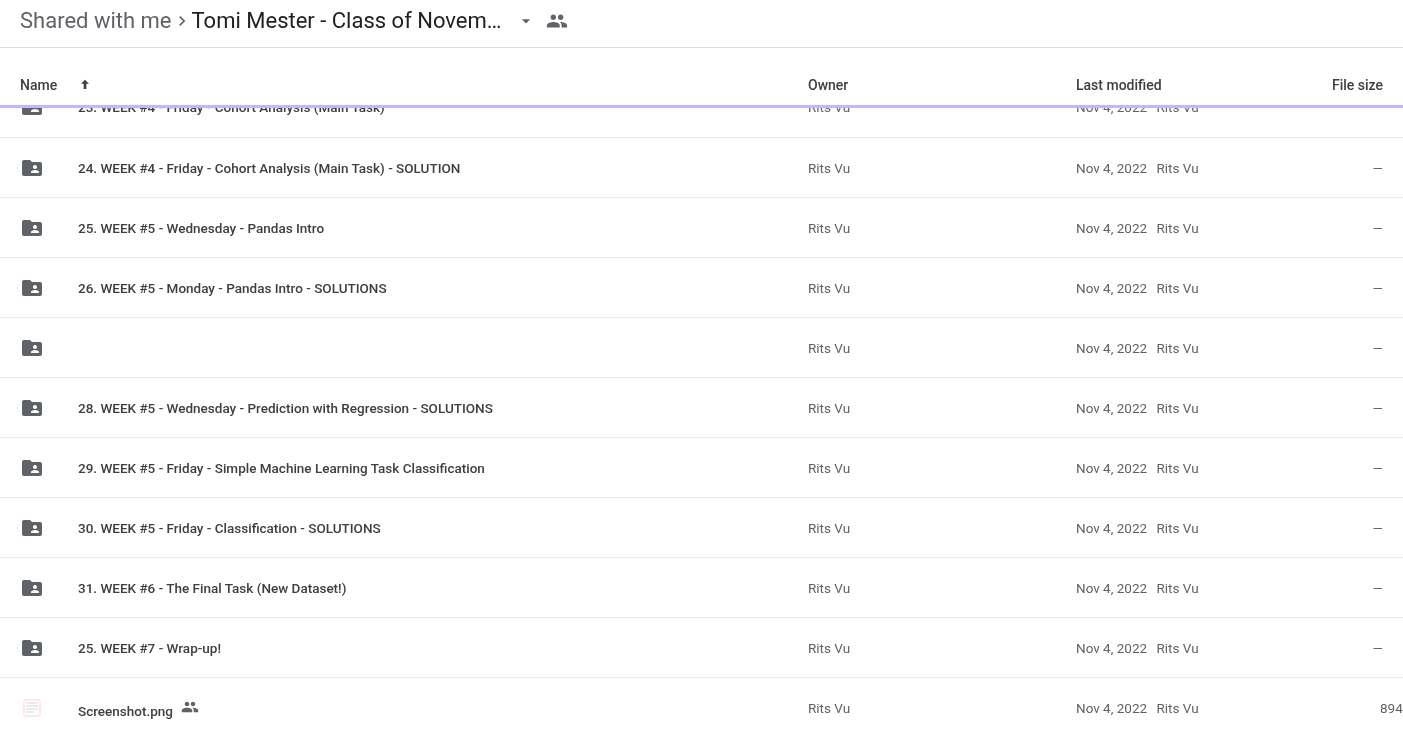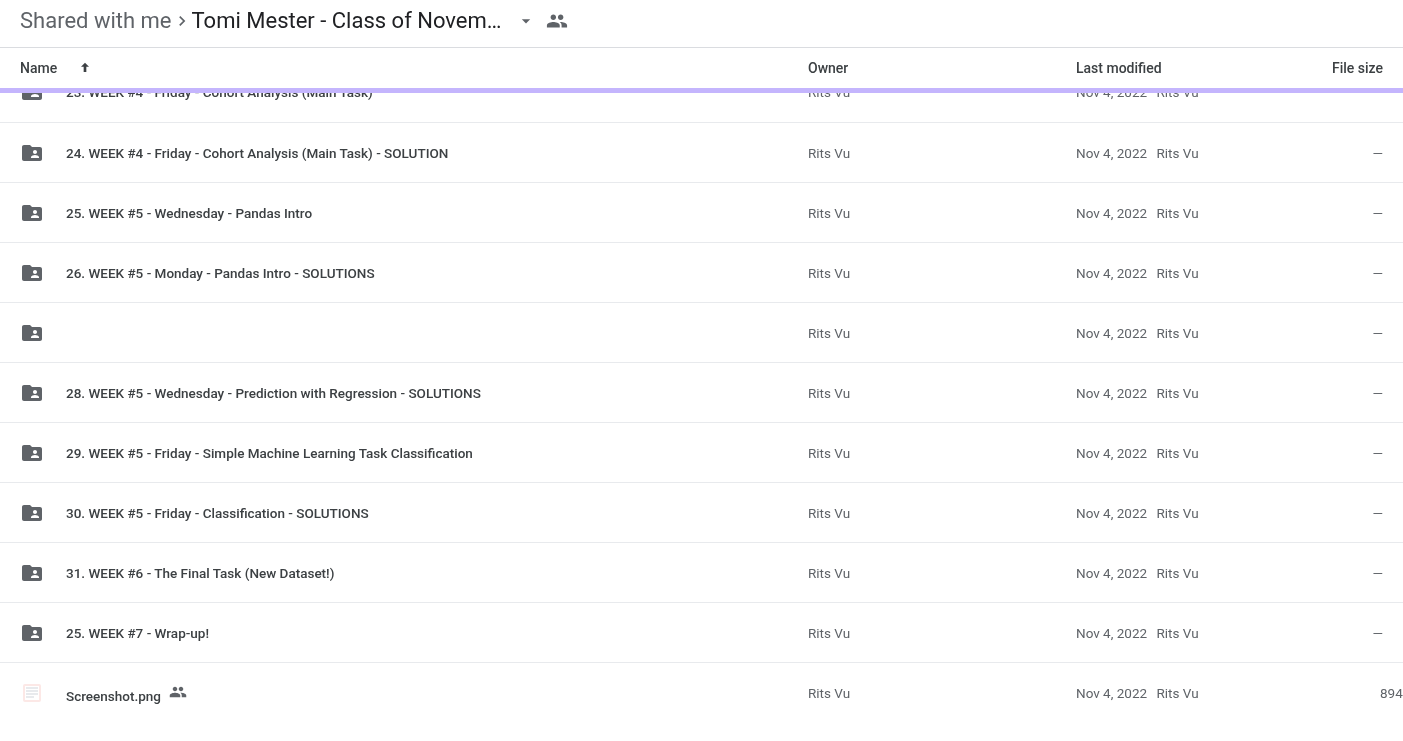--- a/index.html
+++ b/index.html
@@ -54,41 +54,41 @@
     background: #dadce0;
     width: 100%;
   }
   .header-row {
     display: flex;
     align-items: flex-end;
     padding: 12px 20px;
     font-size: 14px;
     color: #3c4043;
     font-weight: 500;
-    border-bottom: 5px solid #c4b5fd;
+    border-bottom: 3px solid #c4b5fd;
   }
   .col-name { flex: 0 0 788px; display: flex; align-items: center; gap: 20px; }
   .col-owner { flex: 0 0 268px; }
-  .col-modified { flex: 0 0 246px; }
+  .col-modified { flex: 0 0 246px; margin-top: 17px; }
   .col-size { flex: 1; text-align: right; padding-right: 0; }
   .sort-arrow { display: inline-flex; align-items: center; color: #3c4043; }
   .file-list { }
   .file-row {
     display: flex;
     align-items: center;
     padding: 0 20px;
     height: 60px;
     border-bottom: 1px solid #e8eaed;
     cursor: pointer;
   }
   .file-name-cell {
     flex: 0 0 788px;
     display: flex;
     align-items: center;
-    gap: 22px;
+    gap: 34px;
     color: #3c4043;
     font-weight: 500;
     font-size: 13.5px;
   }
   .file-icon { flex: 0 0 24px; display: flex; align-items: center; justify-content: center; }
   .file-owner-cell { flex: 0 0 268px; color: #5f6368; font-size: 13.5px; }
   .file-modified-cell { flex: 0 0 246px; color: #5f6368; font-size: 13.5px; }
   .file-modified-date { }
   .file-modified-by { margin-left: 6px; }
   .file-size-cell { flex: 1; color: #5f6368; font-size: 13.5px; text-align: right; }

